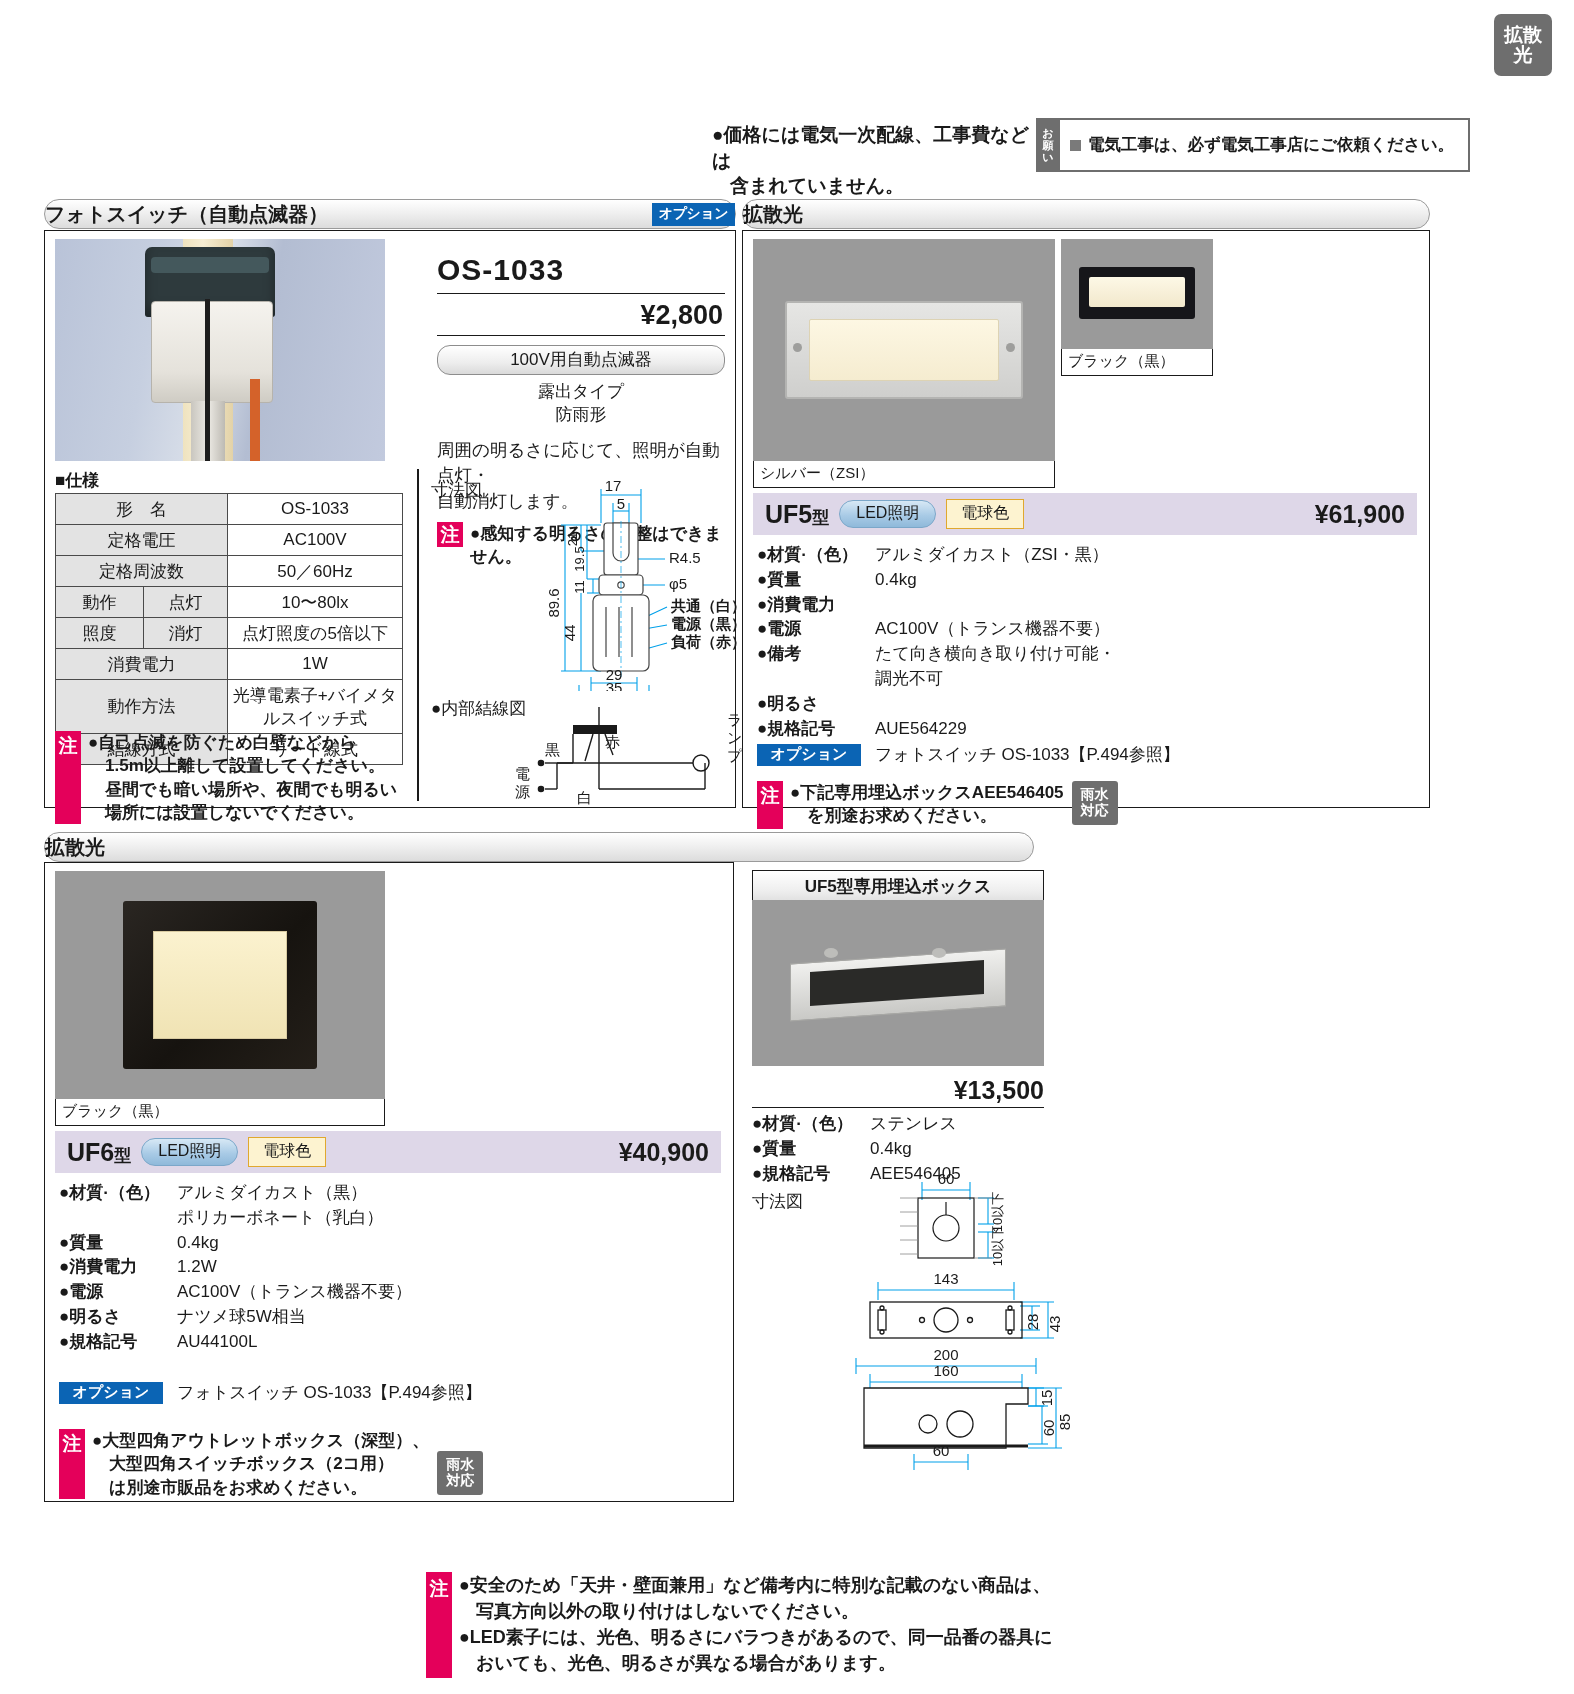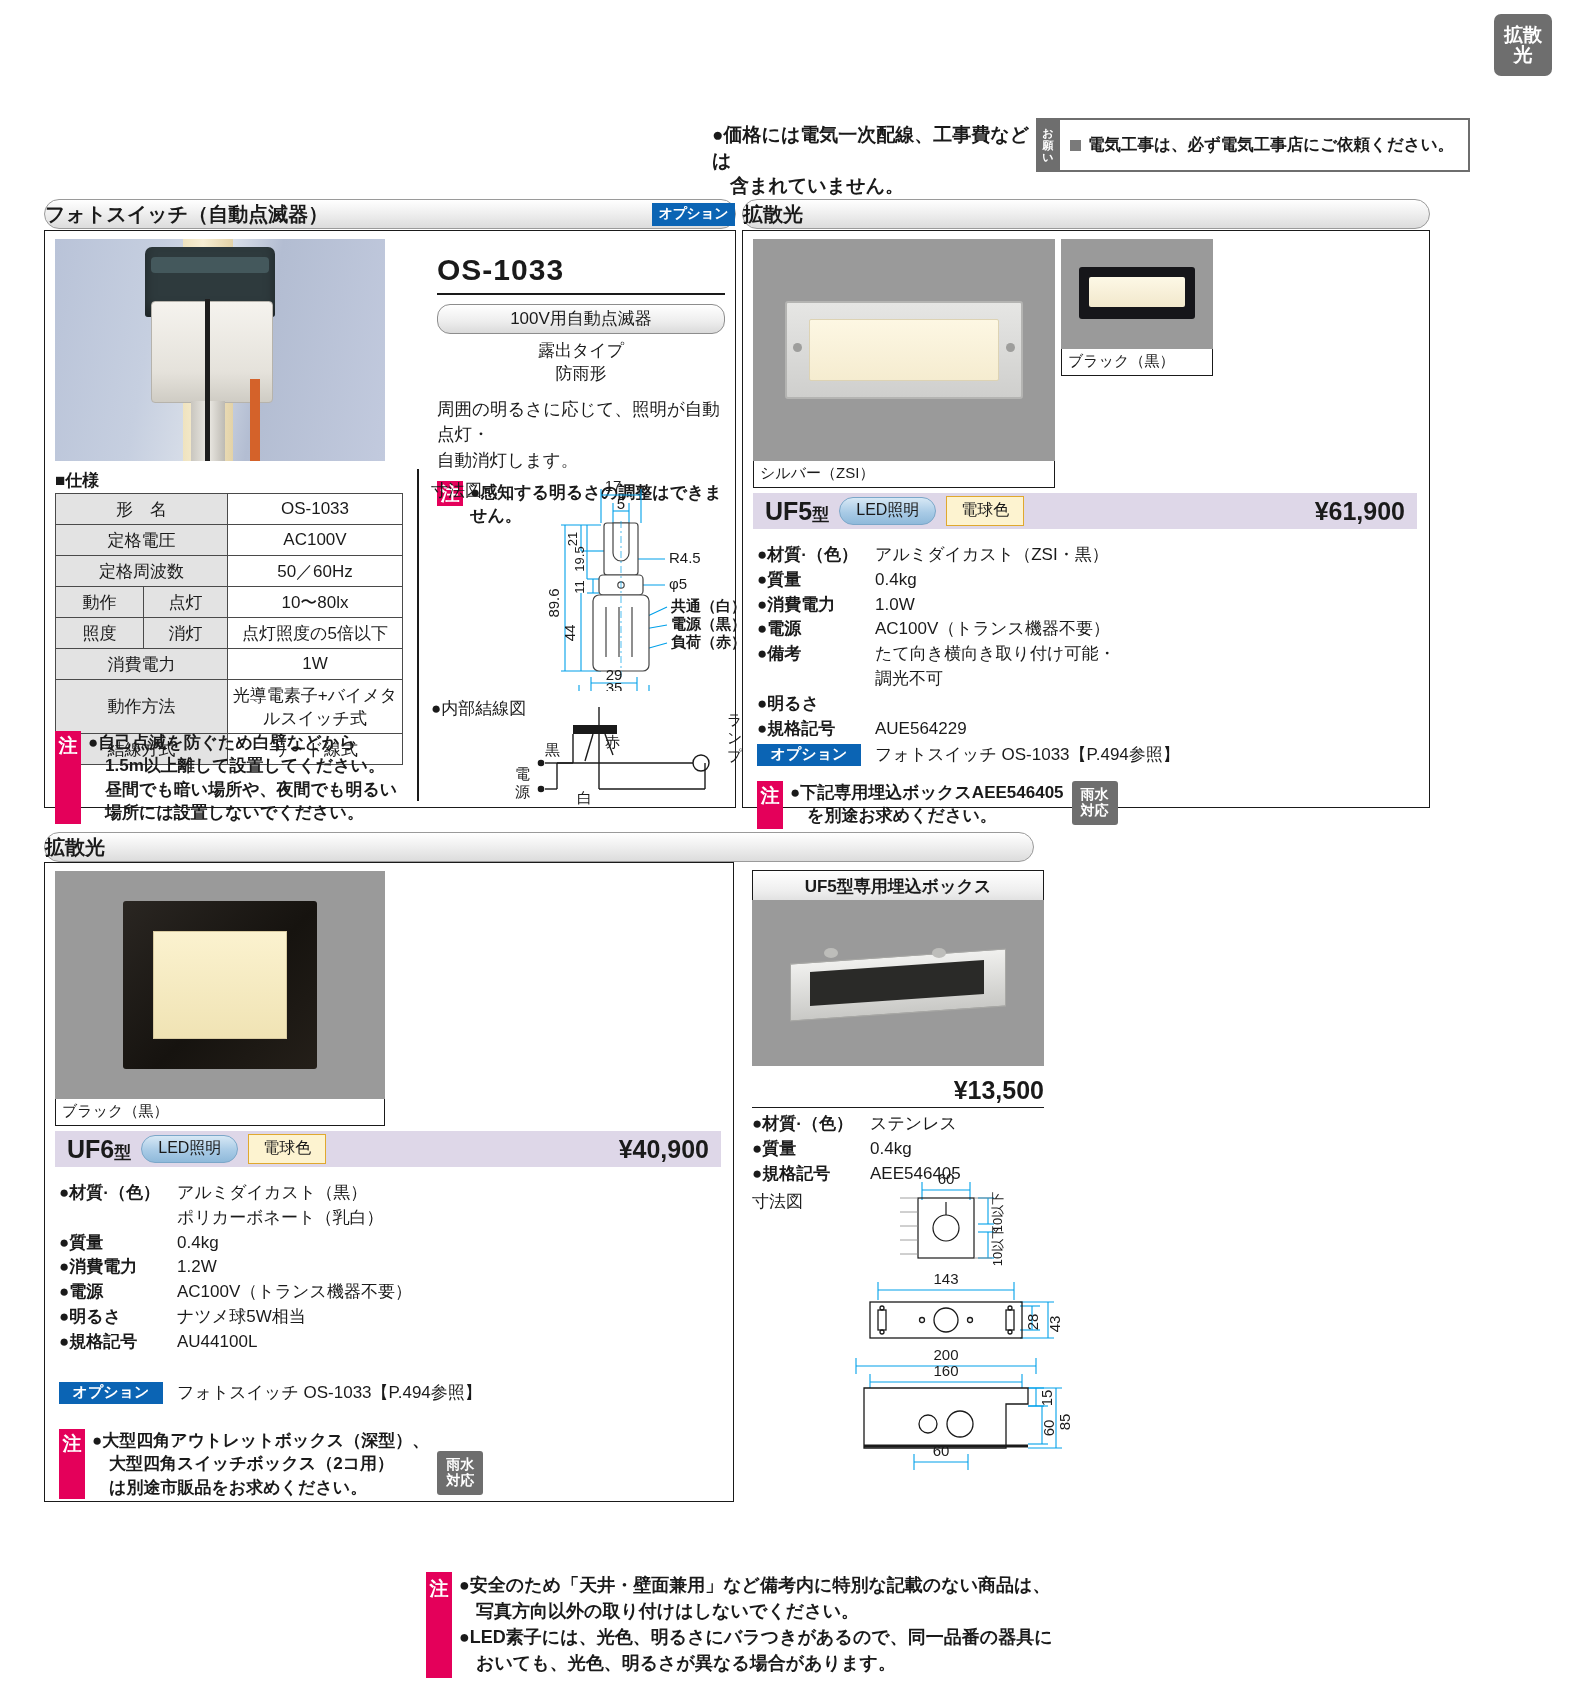--- a/index.html
+++ b/index.html
@@ -104,21 +104,21 @@
     border: 1.2px solid #4a4a4a;
     font-size: 17px; text-align: center;
     padding: 3.5px 2px; height: 26px;
   }
   table.spec td.h { background: #e3e3e3; font-weight: normal; }
 
   
   .band {
     background: #ded7e8;
     display: flex; align-items: center;
-    height: 36px; padding: 0 12px;
+    height: 42px; padding: 0 12px;
   }
   .band .mname { font-size: 25px; font-weight: bold; letter-spacing: 0px; }
   .band .mname small { font-size: 17px; }
   .tag-led {
     margin-left: 10px;
     background: linear-gradient(to bottom,#d7e8f5,#a9cbe6 55%,#8fb9da);
     border: 1.2px solid #7ba7c9; border-radius: 16px;
     font-size: 16px; padding: 2px 16px 3px; color:#1a1a1a;
   }
   .tag-color {
@@ -217,20 +217,21 @@
     <div style="position:absolute;left:96px;top:18px;width:118px;height:16px;background:#44585c;border-radius:4px;"></div>
     <div style="position:absolute;left:96px;top:62px;width:122px;height:102px;background:linear-gradient(180deg,#f5f3ee,#e5e2db 70%,#cfccc4);border-radius:4px;border:1px solid #b6b3ac;"></div>
     <div style="position:absolute;left:136px;top:162px;width:34px;height:60px;background:linear-gradient(90deg,#c9c6bf,#eceae4,#bdbab3);"></div>
     <div style="position:absolute;left:150px;top:60px;width:5px;height:162px;background:#1d1d1d;"></div>
     <div style="position:absolute;left:195px;top:140px;width:10px;height:82px;background:#d4622a;"></div>
   </div>
 
   <div style="position:absolute; left:392px; top:22px; width:288px;">
     <div class="ttl-model">OS-1033</div>
     <div class="hr" style="margin-top:6px;"></div>
+    <div class="price" style="text-align:right; padding:6px 2px 4px;">¥2,800</div>
     <div class="hr"></div>
     <div class="cap-pill" style="margin-top:9px;">100V用自動点滅器</div>
     <div class="ctr" style="font-size:17px;margin-top:5px;">露出タイプ</div>
     <div class="ctr" style="font-size:17px;">防雨形</div>
     <div style="font-size:17.5px;line-height:1.45;margin-top:12px;">
       <div>周囲の明るさに応じて、照明が自動点灯・</div>
       <div>自動消灯します。</div>
     </div>
     <div class="caution" style="margin-top:8px;">
       <div class="caution-mark" style="height:25px;align-items:center;padding-top:0;">注</div>
@@ -414,21 +415,20 @@
       <div class="brow">
         <div class="bkey">●材質·（色）</div>
         <div class="bval">アルミダイカスト（ZSI・黒）</div>
       </div>
       <div class="brow">
         <div class="bkey">●質量</div>
         <div class="bval">0.4kg</div>
       </div>
       <div class="brow">
         <div class="bkey">●消費電力</div>
-        <div class="bval">1.0W</div>
       </div>
       <div class="brow">
         <div class="bkey">●電源</div>
         <div class="bval">AC100V（トランス機器不要）</div>
       </div>
       <div class="brow">
         <div class="bkey">●備考</div>
         <div class="bval">たて向き横向き取り付け可能・<span class="sub">調光不可</span></div>
       </div>
       <div class="brow">

